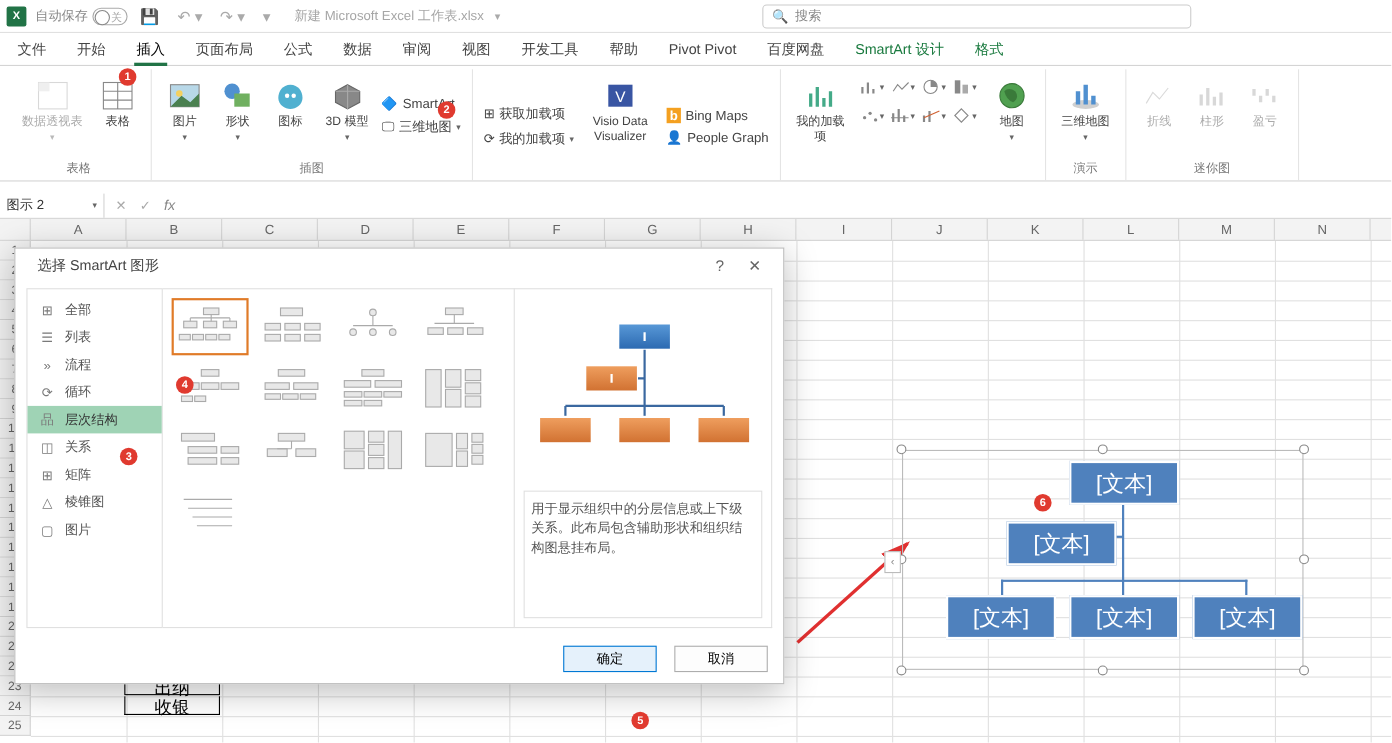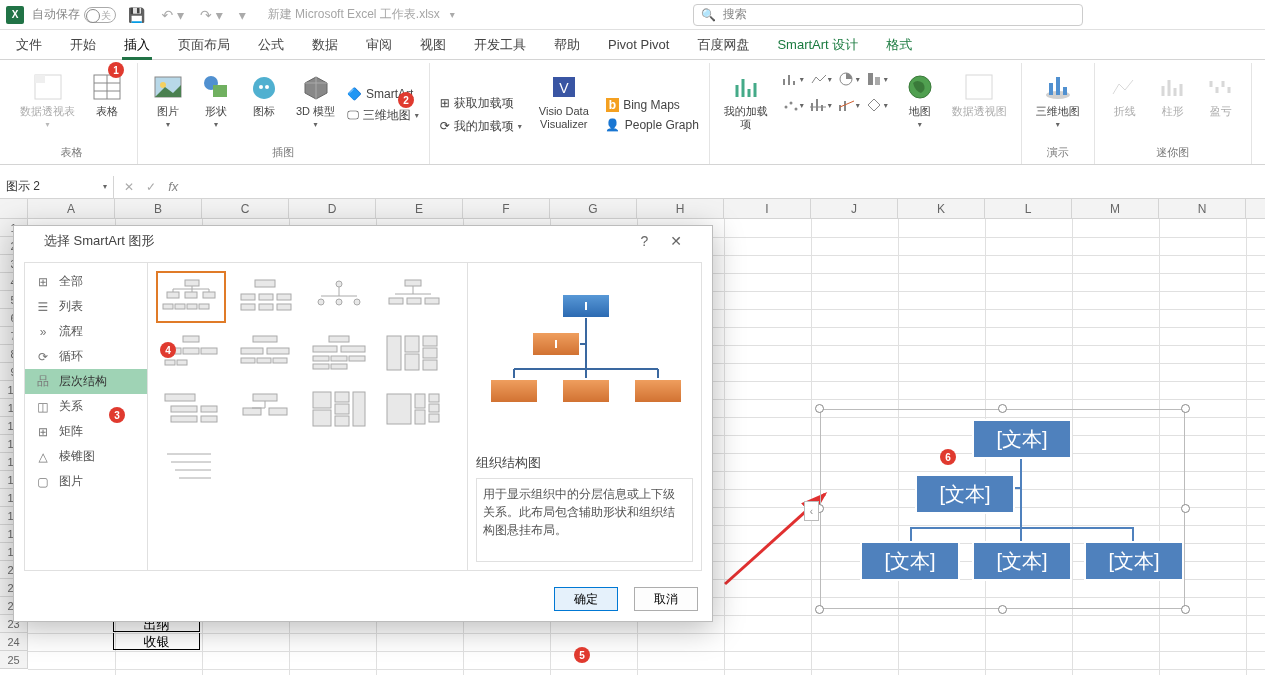--- a/index.html
+++ b/index.html
@@ -34,57 +34,57 @@
 .big-icon { width: 32px; height: 32px; display: flex; align-items: center; justify-content: center; }
 .btn-label { font-size: 11px; color: #444; text-align: center; line-height: 1.2; white-space: nowrap; }
 .small-row { display: flex; align-items: center; gap: 4px; padding: 2px 0; font-size: 12px; color: #444; cursor: pointer; }
 .drop { font-size: 8px; color: #666; }
 .vstack { display: flex; flex-direction: column; gap: 2px; justify-content: center; height: 100%; }
 .chart-grid { display: grid; grid-template-columns: repeat(4, 24px); grid-auto-rows: 22px; gap: 4px; padding: 2px; }
 .chart-icon { width: 22px; height: 20px; display: flex; align-items: center; justify-content: center; cursor: pointer; }
 
 
 .fbar { height: 24px; border-bottom: 1px solid #d4d4d4; display: flex; align-items: center; background: #fff; margin-top: 10px; }
-.namebox { width: 114px; height: 22px; border-right: 1px solid #d4d4d4; padding: 0 6px; display: flex; align-items: center; justify-content: space-between; font-size: 12px; color: #333; }
+.namebox { width: 95px; height: 22px; border-right: 1px solid #d4d4d4; padding: 0 6px; display: flex; align-items: center; justify-content: space-between; font-size: 12px; color: #333; }
 .fx-btns { display: flex; align-items: center; gap: 12px; padding: 0 10px; color: #aaa; font-size: 12px; }
 .fx { font-style: italic; color: #888; font-size: 13px; }
 
 
 .grid-area { position: relative; height: 490px; overflow: hidden; }
 .col-headers { display: flex; height: 20px; background: #f3f3f3; border-bottom: 1px solid #d4d4d4; margin-left: 28px; }
 .col-h { border-right: 1px solid #d4d4d4; display: flex; align-items: center; justify-content: center; font-size: 12px; color: #666; }
 .corner { position: absolute; width: 28px; height: 20px; background: #f3f3f3; border-right: 1px solid #d4d4d4; border-bottom: 1px solid #d4d4d4; top: 0; left: 0; }
 .rows { position: absolute; top: 20px; left: 0; }
 .row-h { width: 28px; height: 18px; background: #f3f3f3; border-right: 1px solid #d4d4d4; border-bottom: 1px solid #d4d4d4; display: flex; align-items: center; justify-content: center; font-size: 11px; color: #666; }
 .grid-lines { position: absolute; top: 20px; left: 28px; right: 0; bottom: 0; }
 .vline { position: absolute; top: 0; bottom: 0; width: 1px; background: #e0e0e0; }
 .hline { position: absolute; left: 0; right: 0; height: 1px; background: #e0e0e0; }
 
 
 .dialog { position: absolute; top: 26px; left: 13px; width: 700px; height: 397px; background: #fff; border: 1px solid #bcbcbc; box-shadow: 0 6px 30px rgba(0,0,0,0.28); display: flex; flex-direction: column; }
-.dlg-title { height: 30px; display: flex; align-items: center; justify-content: space-between; padding: 0 30px; font-size: 13px; color: #444; }
+.dlg-title { height: 30px; display: flex; align-items: center; justify-content: space-between; padding: 0 20px; font-size: 13px; color: #444; }
 .dlg-title-btns { display: flex; gap: 22px; font-size: 14px; color: #666; }
 .dlg-body { flex: 1; display: flex; padding: 6px 10px; gap: 0; }
 .dlg-cat { width: 124px; border: 1px solid #e0e0e0; padding: 6px 0; }
 .cat-item { display: flex; align-items: center; gap: 8px; padding: 4px 10px; font-size: 12px; color: #555; cursor: pointer; }
 .cat-item.sel { background: #9fd3b5; color: #333; }
 .cat-icn { width: 16px; height: 14px; color: #7a7a7a; display: inline-flex; align-items: center; justify-content: center; }
 .dlg-gallery { width: 320px; border: 1px solid #e0e0e0; border-left: none; padding: 8px; display: grid; grid-template-columns: repeat(4, 70px); grid-auto-rows: 52px; gap: 4px; }
 .gal-item { border: 1px solid transparent; display: flex; align-items: center; justify-content: center; cursor: pointer; }
 .gal-item.sel { border: 2px solid #e07b28; background: #fff; }
 .dlg-preview { flex: 1; border: 1px solid #e0e0e0; border-left: none; padding: 8px; display: flex; flex-direction: column; }
 .pv-img { height: 175px; display: flex; align-items: center; justify-content: center; }
 .pv-title { font-size: 13px; color: #444; margin: 8px 0 6px; }
 .pv-desc { font-size: 12px; color: #555; line-height: 1.5; border: 1px solid #e0e0e0; padding: 6px; flex: 1; }
 .dlg-foot { height: 44px; display: flex; align-items: center; justify-content: flex-end; gap: 16px; padding: 0 14px; }
-.dlg-btn { width: 64px; height: 24px; border: 1px solid #adadad; background: #fdfdfd; font-size: 12px; cursor: pointer; }
+.dlg-btn { width: 85px; height: 24px; border: 1px solid #adadad; background: #fdfdfd; font-size: 12px; cursor: pointer; }
 .dlg-btn.primary { border: 1px solid #0078d4; background: #e5f1fb; }
 
 
-.cell-text { position: absolute; font-size: 13px; color: #000; text-align: center; }
+.cell-text { position: absolute; font-size: 16px; color: #000; text-align: center; }
 .cell-box { border: 1px solid #000; }
 
 
 .smartart { position: absolute; top: 210px; left: 820px; width: 365px; height: 200px; }
 .sa-frame { position: absolute; inset: 0; border: 1px solid #bbb; }
 .sa-handle { position: absolute; width: 9px; height: 9px; background: #fff; border: 1px solid #888; border-radius: 50%; }
 .sa-node { position: absolute; background: #4f81bd; border: 2px solid #fff; color: #fff; display: flex; align-items: center; justify-content: center; font-size: 20px; }
 .sa-pane-btn { position: absolute; left: -16px; top: 92px; width: 15px; height: 20px; border: 1px solid #bbb; background: #fff; display: flex; align-items: center; justify-content: center; font-size: 10px; color: #888; }
 .sa-line { position: absolute; background: #4f81bd; }
 
@@ -328,28 +328,20 @@
       </div>
       <div class="big-btn">
         <div class="big-icon">
             <svg width="30" height="28">
               <circle cx="15" cy="14" r="11" fill="#50a050" stroke="#3a7a3a"></circle>
               <path d="M8 10 Q12 6 18 10 Q22 16 16 20 Q10 18 8 10" fill="#3a7a3a"></path>
             </svg>
           </div>
         <div class="btn-label">地图</div>
           <span class="drop">▾</span>
-      </div>
-      <div class="big-btn disabled">
-        <div class="big-icon">
-            <svg width="30" height="28">
-              <rect x="2" y="2" width="26" height="24" fill="none" stroke="#aaa"></rect>
-            </svg>
-          </div>
-        <div class="btn-label">数据透视图</div>
       </div>
     </div>
   </div>
 
   <div class="group">
     <div class="group-body">
       <div class="big-btn">
         <div class="big-icon">
             <svg width="30" height="28">
               <ellipse cx="15" cy="22" rx="12" ry="4" fill="#d0d0d0"></ellipse>
@@ -735,21 +727,20 @@
             <line x1="100" y1="60" x2="106" y2="60" stroke="#3a68a0" stroke-width="2"></line>
             <line x1="34" y1="85" x2="178" y2="85" stroke="#3a68a0" stroke-width="2"></line>
             <line x1="34" y1="85" x2="34" y2="95" stroke="#3a68a0" stroke-width="2"></line>
             <line x1="106" y1="85" x2="106" y2="95" stroke="#3a68a0" stroke-width="2"></line>
             <line x1="178" y1="85" x2="178" y2="95" stroke="#3a68a0" stroke-width="2"></line>
             <rect x="10" y="95" width="48" height="24" fill="url(#og)" stroke="#fff" stroke-width="2"></rect>
             <rect x="82" y="95" width="48" height="24" fill="url(#og)" stroke="#fff" stroke-width="2"></rect>
             <rect x="154" y="95" width="48" height="24" fill="url(#og)" stroke="#fff" stroke-width="2"></rect>
           </svg>
         </div>
-        <div class="pv-title">组织结构图</div>
         <div class="pv-desc">用于显示组织中的分层信息或上下级关系。此布局包含辅助形状和组织结构图悬挂布局。</div>
       </div>
     </div>
     <div class="dlg-foot">
       <button class="dlg-btn primary">确定</button>
       <button class="dlg-btn">取消</button>
     </div>
   </div>
 </div>
 

